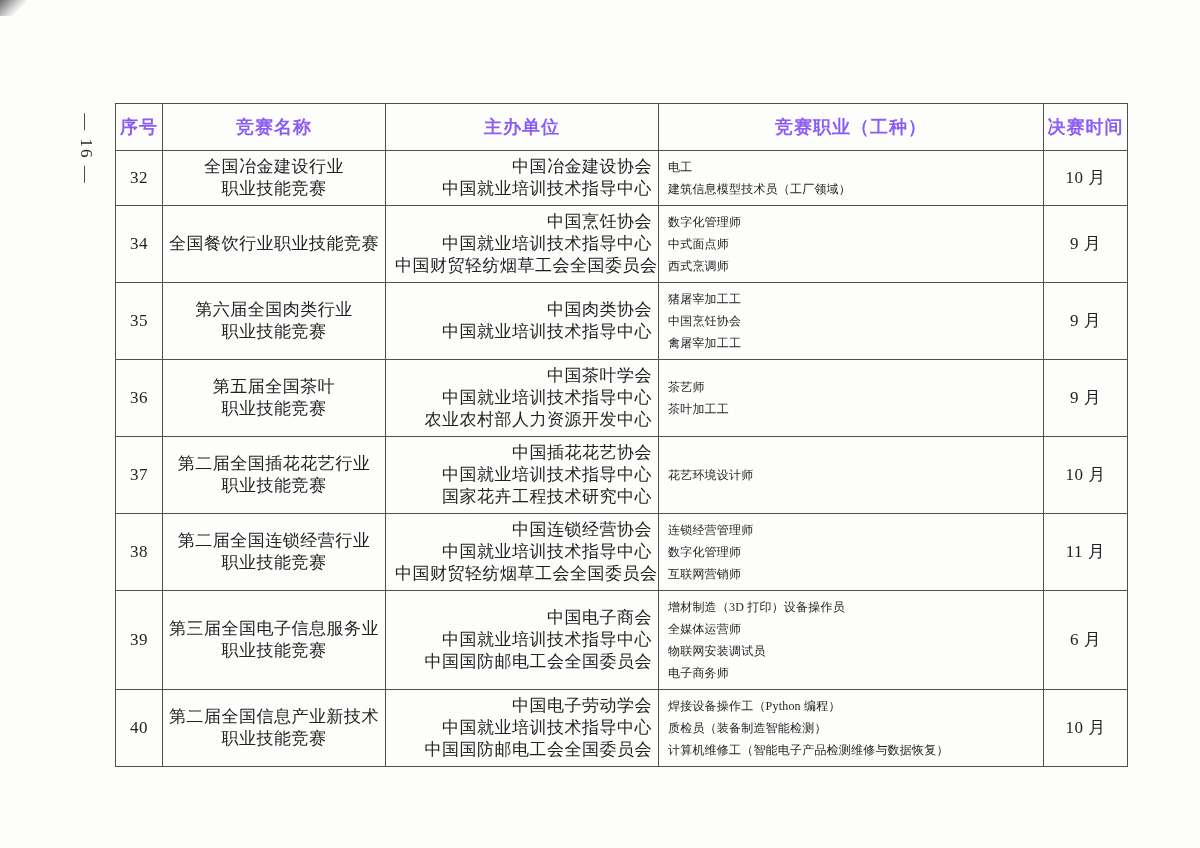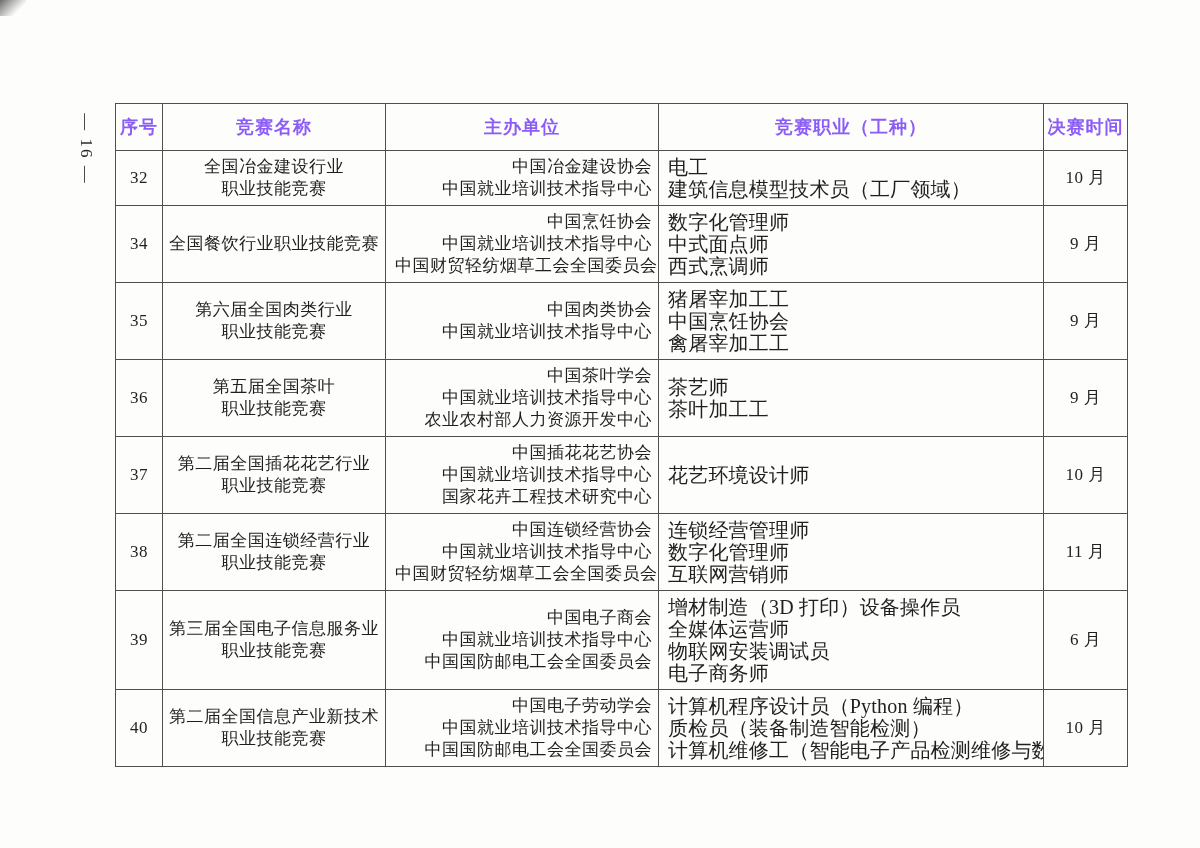--- a/index.html
+++ b/index.html
@@ -48,21 +48,21 @@
   }
   .doc-table td{
     font-size:17px;
     line-height:22px;
     padding:5px 6px;
     color:#1f1f1f;
   }
   td.col-no,td.col-time{text-align:center;letter-spacing:0.5px;}
   td.col-name{text-align:center;letter-spacing:0.5px;}
   td.col-org{text-align:right;padding-left:9px;letter-spacing:0.5px;}
-  td.col-occ{text-align:left;padding-left:9px;font-size:20px;letter-spacing:0.2px;}
+  td.col-occ{text-align:left;padding-left:9px;font-size:12px;letter-spacing:0.2px;}
   td.col-occ div,td.col-org div,td.col-name div{white-space:nowrap;}
 </style>
 </head>
 <body>
 
 <div class="sheet">
 
   <div class="corner-mark"></div>
 
   <div class="page-number">— 16 —</div>
@@ -211,21 +211,21 @@
             <td class="col-name">
               <div>第二届全国信息产业新技术</div>
               <div>职业技能竞赛</div>
             </td>
             <td class="col-org">
               <div>中国电子劳动学会</div>
               <div>中国就业培训技术指导中心</div>
               <div>中国国防邮电工会全国委员会</div>
             </td>
             <td class="col-occ">
-              <div>计算机程序设计员（Python 编程）</div>
+              <div>焊接设备操作工（Python 编程）</div>
               <div>质检员（装备制造智能检测）</div>
               <div>计算机维修工（智能电子产品检测维修与数据恢复）</div>
             </td>
             <td class="col-time">10 月</td>
           </tr>
         </tbody>
     </table>
   </div>
 
 </div>

